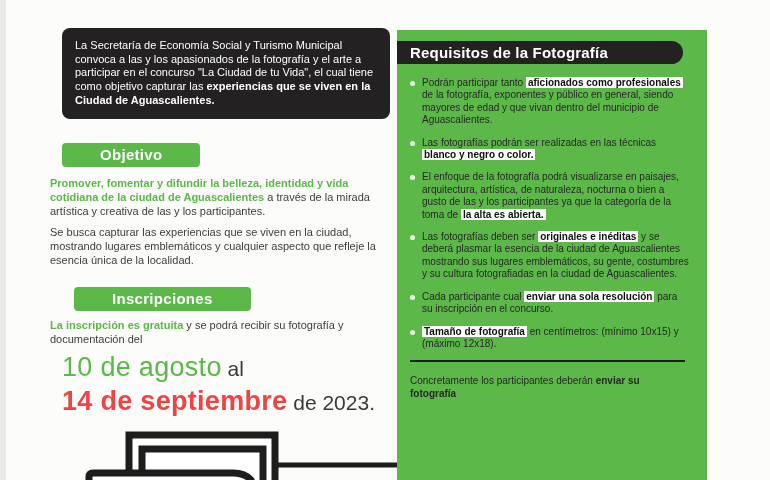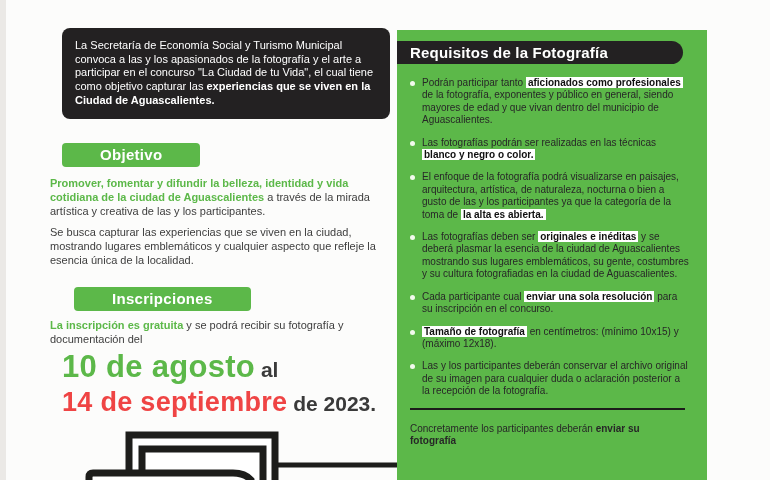--- a/index.html
+++ b/index.html
@@ -37,23 +37,23 @@
   .obj-p1{top:177px;}
   .obj-p2{top:226px;}
   .insc-p{top:319px;width:322px;}
 
   .seg-normal{}
   .seg-bold{font-weight:bold;}
   .seg-green-bold{color:var(--green);font-weight:bold;}
 
   .dates{position:absolute;left:62px;top:352px;}
   .date-line{white-space:nowrap;line-height:30px;}
-  .seg-date-green{font-size:31px;font-weight:700;color:var(--green);letter-spacing:.3px;}
+  .seg-date-green{font-size:27px;font-weight:400;color:var(--green);letter-spacing:.3px;}
   .seg-date-black{font-size:27px;font-weight:800;color:#ef4444;letter-spacing:.3px;}
-  .seg-date-plain{font-size:21px;font-weight:700;color:#3a3a3a;}
+  .seg-date-plain{font-size:21px;font-weight:400;color:#3a3a3a;}
 
   .illustration{position:absolute;left:85px;top:428px;}
 
   .green-panel{
     position:absolute;left:397px;top:30px;width:310px;height:450px;
     background:var(--green);overflow:hidden;box-sizing:border-box;
   }
   .req-header{
     margin-top:11px;width:286px;height:23px;background:var(--black);
     color:#fff;font-weight:800;font-size:15px;line-height:23px;
@@ -121,20 +121,16 @@
         <div class="bullet-text"><span class="seg-normal">Las fotografías deben ser </span><span class="seg-highlight">originales e inéditas</span><span class="seg-normal"> y se deberá plasmar la esencia de la ciudad de Aguascalientes mostrando sus lugares emblemáticos, su gente, costumbres y su cultura fotografiadas en la ciudad de Aguascalientes.</span></div>
       </div>
       <div class="bullet-row">
         <span class="bullet-dot"></span>
         <div class="bullet-text"><span class="seg-normal">Cada participante cual </span><span class="seg-highlight">enviar una sola resolución</span><span class="seg-normal"> para su inscripción en el concurso.</span></div>
       </div>
       <div class="bullet-row">
         <span class="bullet-dot"></span>
         <div class="bullet-text"><span class="seg-highlight">Tamaño de fotografía</span><span class="seg-normal"> en centímetros: (mínimo 10x15) y (máximo 12x18).</span></div>
       </div>
-      <div class="bullet-row">
-        <span class="bullet-dot"></span>
-        <div class="bullet-text"><span class="seg-normal">Las y los participantes deberán conservar el archivo original de su imagen para cualquier duda o aclaración posterior a la recepción de la fotografía.</span></div>
-      </div>
     </div>
   <div class="divider"></div>
   <div class="req-footer"><span class="seg-normal">Concretamente los participantes deberán </span><span class="seg-bold">enviar su fotografía</span></div>
 </div>
 
 </body></html>

